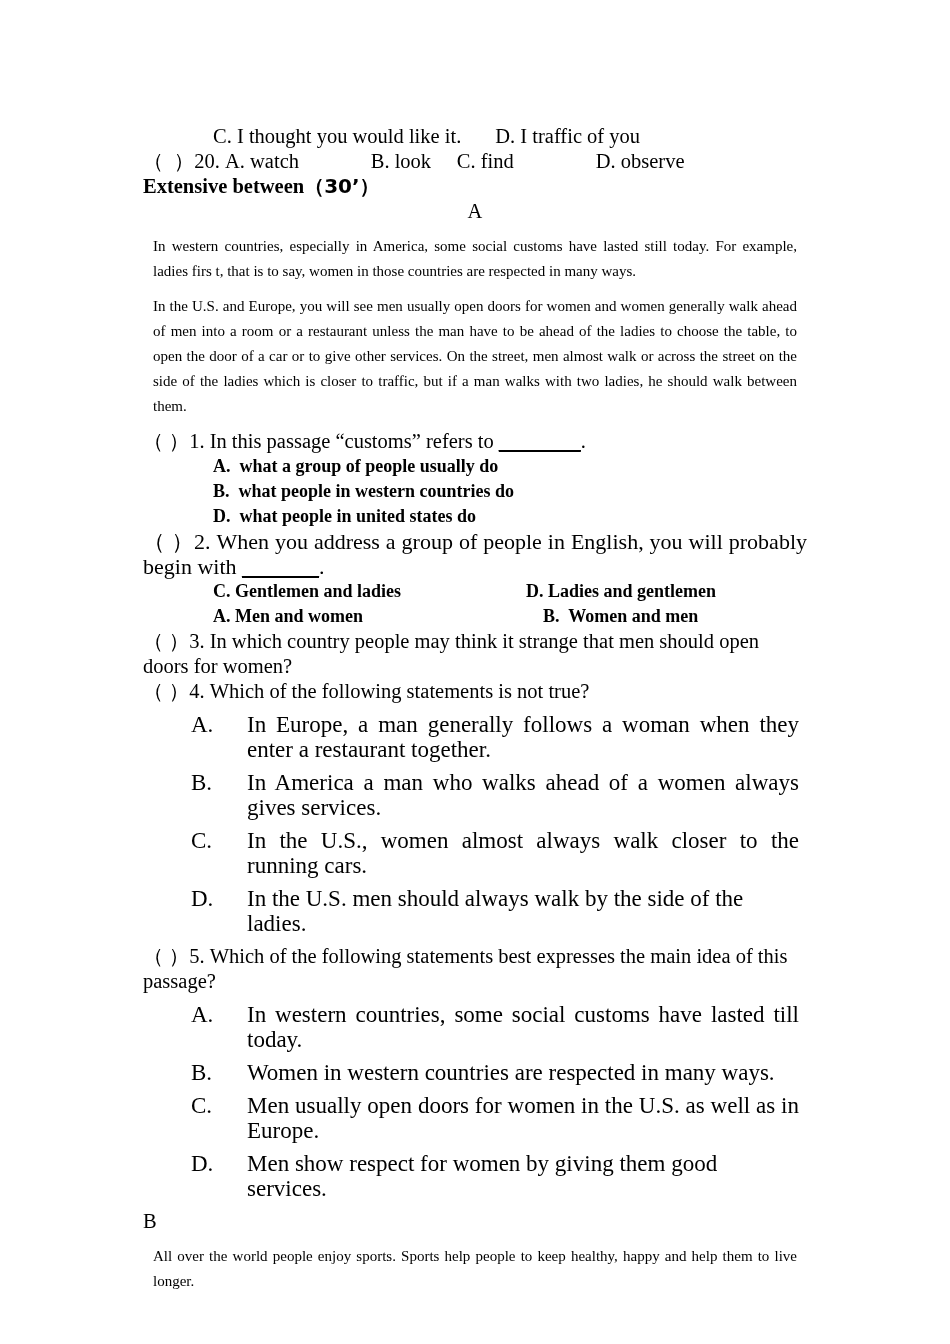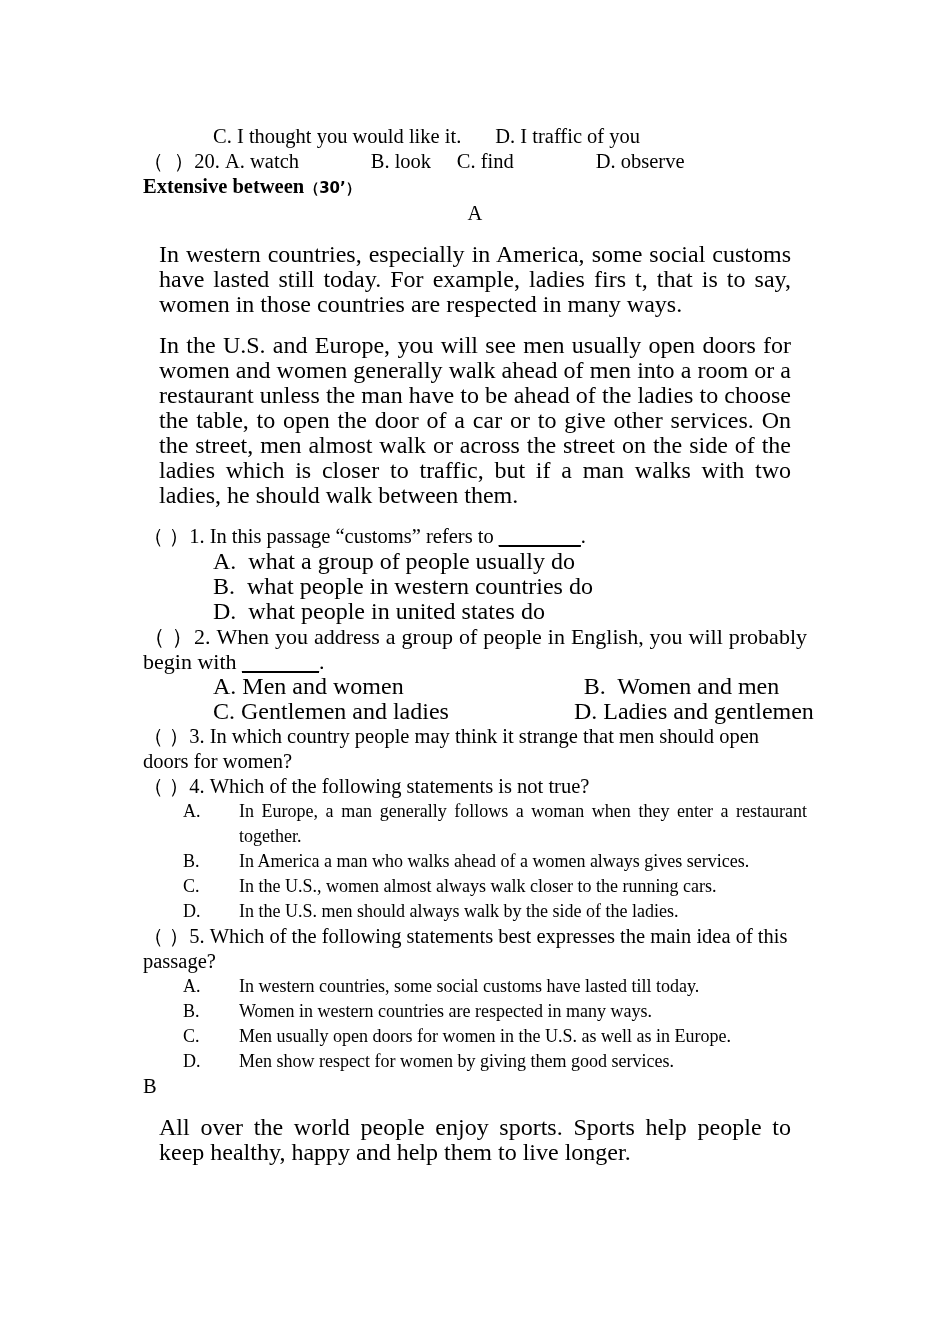--- a/index.html
+++ b/index.html
@@ -23,51 +23,52 @@
   }
   .line {
     font-size: 20.5px;
     line-height: 25px;
     margin: 0;
     padding: 0;
     white-space: pre-wrap;
   }
   
   .para {
-    font-size: 24px;
+    font-size: 15px;
     line-height: 25px;
-    margin: 16px;
+    margin: 10px;
     text-align: justify;
     text-justify: inter-word;
   }
   .centerline {
     text-align: center;
     font-size: 20.5px;
     line-height: 25px;
     margin: 0;
   }
   .sect-head {
     font-size: 20.5px;
     line-height: 25px;
     margin: 0;
     font-weight: bold;
   }
   
   .opt {
-    font-size: 24px;
+    font-size: 18px;
     line-height: 25px;
     margin: 0;
     padding-left: 70px;
     white-space: pre;
+    font-weight: bold;
   }
   
   .opt-hang {
-    font-size: 18px;
+    font-size: 23px;
     line-height: 25px;
-    margin: 0;
+    margin: 8px;
     padding-left: 96px;
     text-indent: -28px;
     text-align: justify;
     text-justify: inter-word;
   }
   .opt-hang.nojust {
     text-align: left;
   }
   .marker {
     display: inline-block;
@@ -87,21 +88,21 @@
   }
   .q-noj {
     font-size: 20.5px;
     line-height: 25px;
     margin: 0;
     text-align: left;
   }
   .cjk {
     font-family: "DejaVu Sans", "Liberation Sans", sans-serif;
     font-weight: bold;
-    font-size: 15px;
+    font-size: 20px;
   }
 </style>
 </head>
 <body>
 
 <div class="page">
 
   <p class="line"><span style="display:inline-block;width:70px;"></span><span>C. I thought you would like it.</span><span style="display:inline-block;width:34px;"></span><span>D. I traffic of you</span></p>
 
   <p class="line">（  ）20. A. watch              B. look     C. find                D. observe</p>
@@ -113,22 +114,22 @@
   <p class="para">In western countries, especially in America, some social customs have lasted still today. For example, ladies firs t, that is to say, women in those countries are respected in many ways.</p>
 
   <p class="para">In the U.S. and Europe, you will see men usually open doors for women and women generally walk ahead of men into a room or a restaurant unless the man have to be ahead of the ladies to choose the table, to open the door of a car or to give other services. On the street, men almost walk or across the street on the side of the ladies which is closer to traffic, but if a man walks with two ladies, he should walk between them.</p>
 
   <p class="q-noj"><span>（  ）1. In this passage “customs” refers to </span><span class="blank">________</span><span>.</span></p>
   <p class="opt">A.  what a group of people usually do</p>
   <p class="opt">B.  what people in western countries do</p>
   <p class="opt">D.  what people in united states do</p>
 
   <p class="q"><span>（  ）2. When you address a group of people in English, you will probably begin with </span><span class="blank">_______</span><span>.</span></p>
+  <p class="opt"><span>C. Gentlemen and ladies</span><span style="display:inline-block;width:125px;"></span><span>D. Ladies and gentlemen</span></p>
   <p class="opt"><span>A. Men and women</span><span style="display:inline-block;width:180px;"></span><span>B.  Women and men</span></p>
-  <p class="opt"><span>C. Gentlemen and ladies</span><span style="display:inline-block;width:125px;"></span><span>D. Ladies and gentlemen</span></p>
 
   <p class="q-noj">（  ）3. In which country people may think it strange that men should open doors for women?</p>
 
   <p class="q-noj">（  ）4. Which of the following statements is not true?</p>
   <p class="opt-hang"><span class="marker">A.</span><span>In Europe, a man generally follows a woman when they enter a restaurant together.</span></p>
   <p class="opt-hang"><span class="marker">B.</span><span>In America a man who walks ahead of a women always gives services.</span></p>
   <p class="opt-hang"><span class="marker">C.</span><span>In the U.S., women almost always walk closer to the running cars.</span></p>
   <p class="opt-hang nojust"><span class="marker">D.</span><span>In the U.S. men should always walk by the side of the ladies.</span></p>
 
   <p class="q-noj">（  ）5. Which of the following statements best expresses the main idea of this passage?</p>

